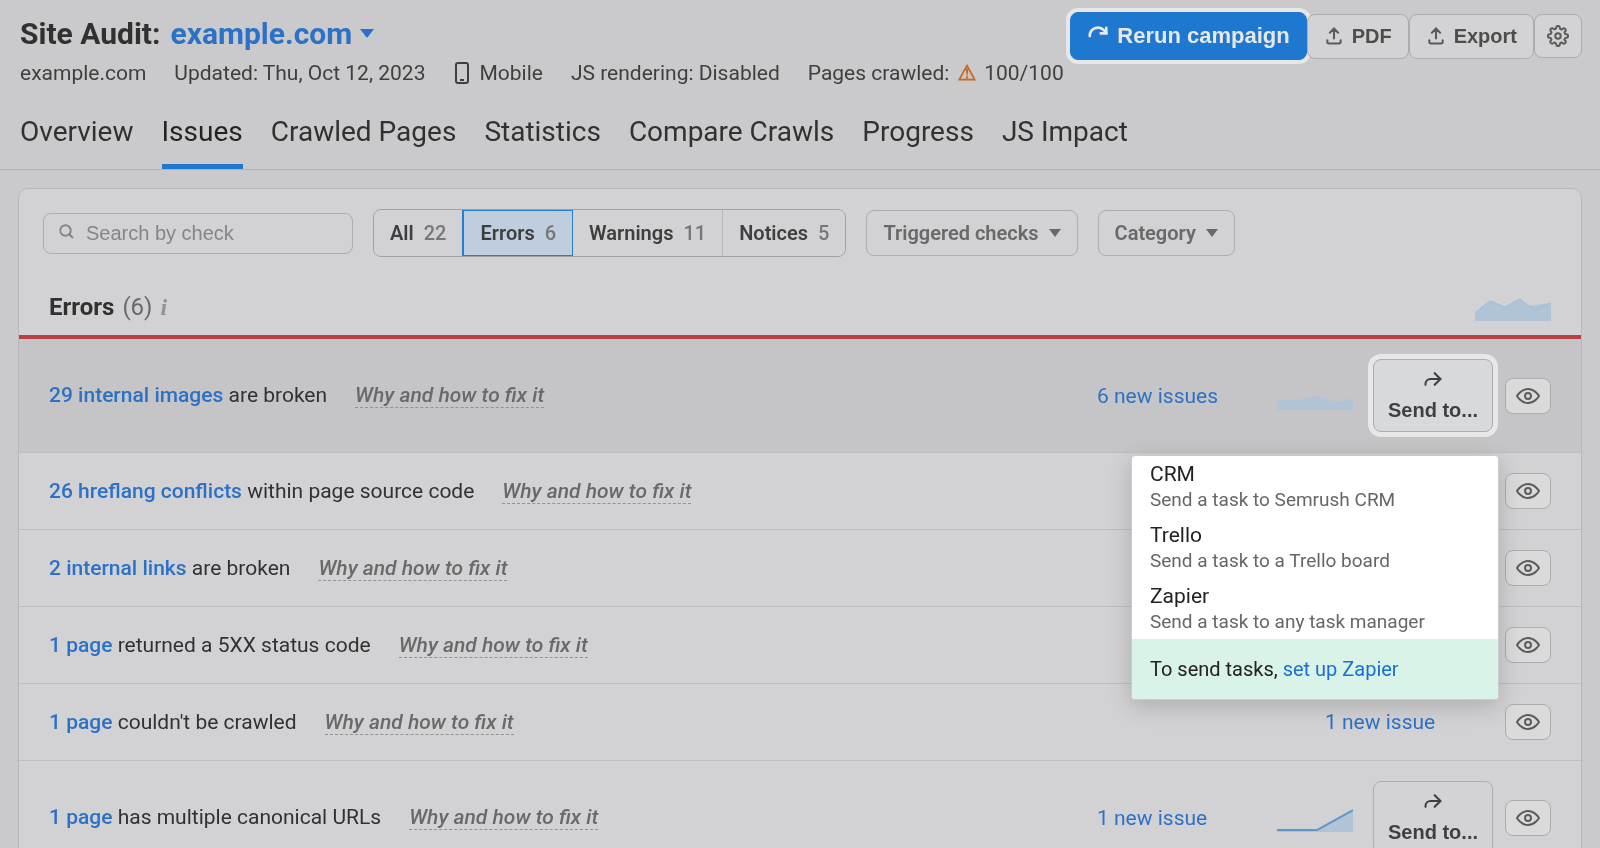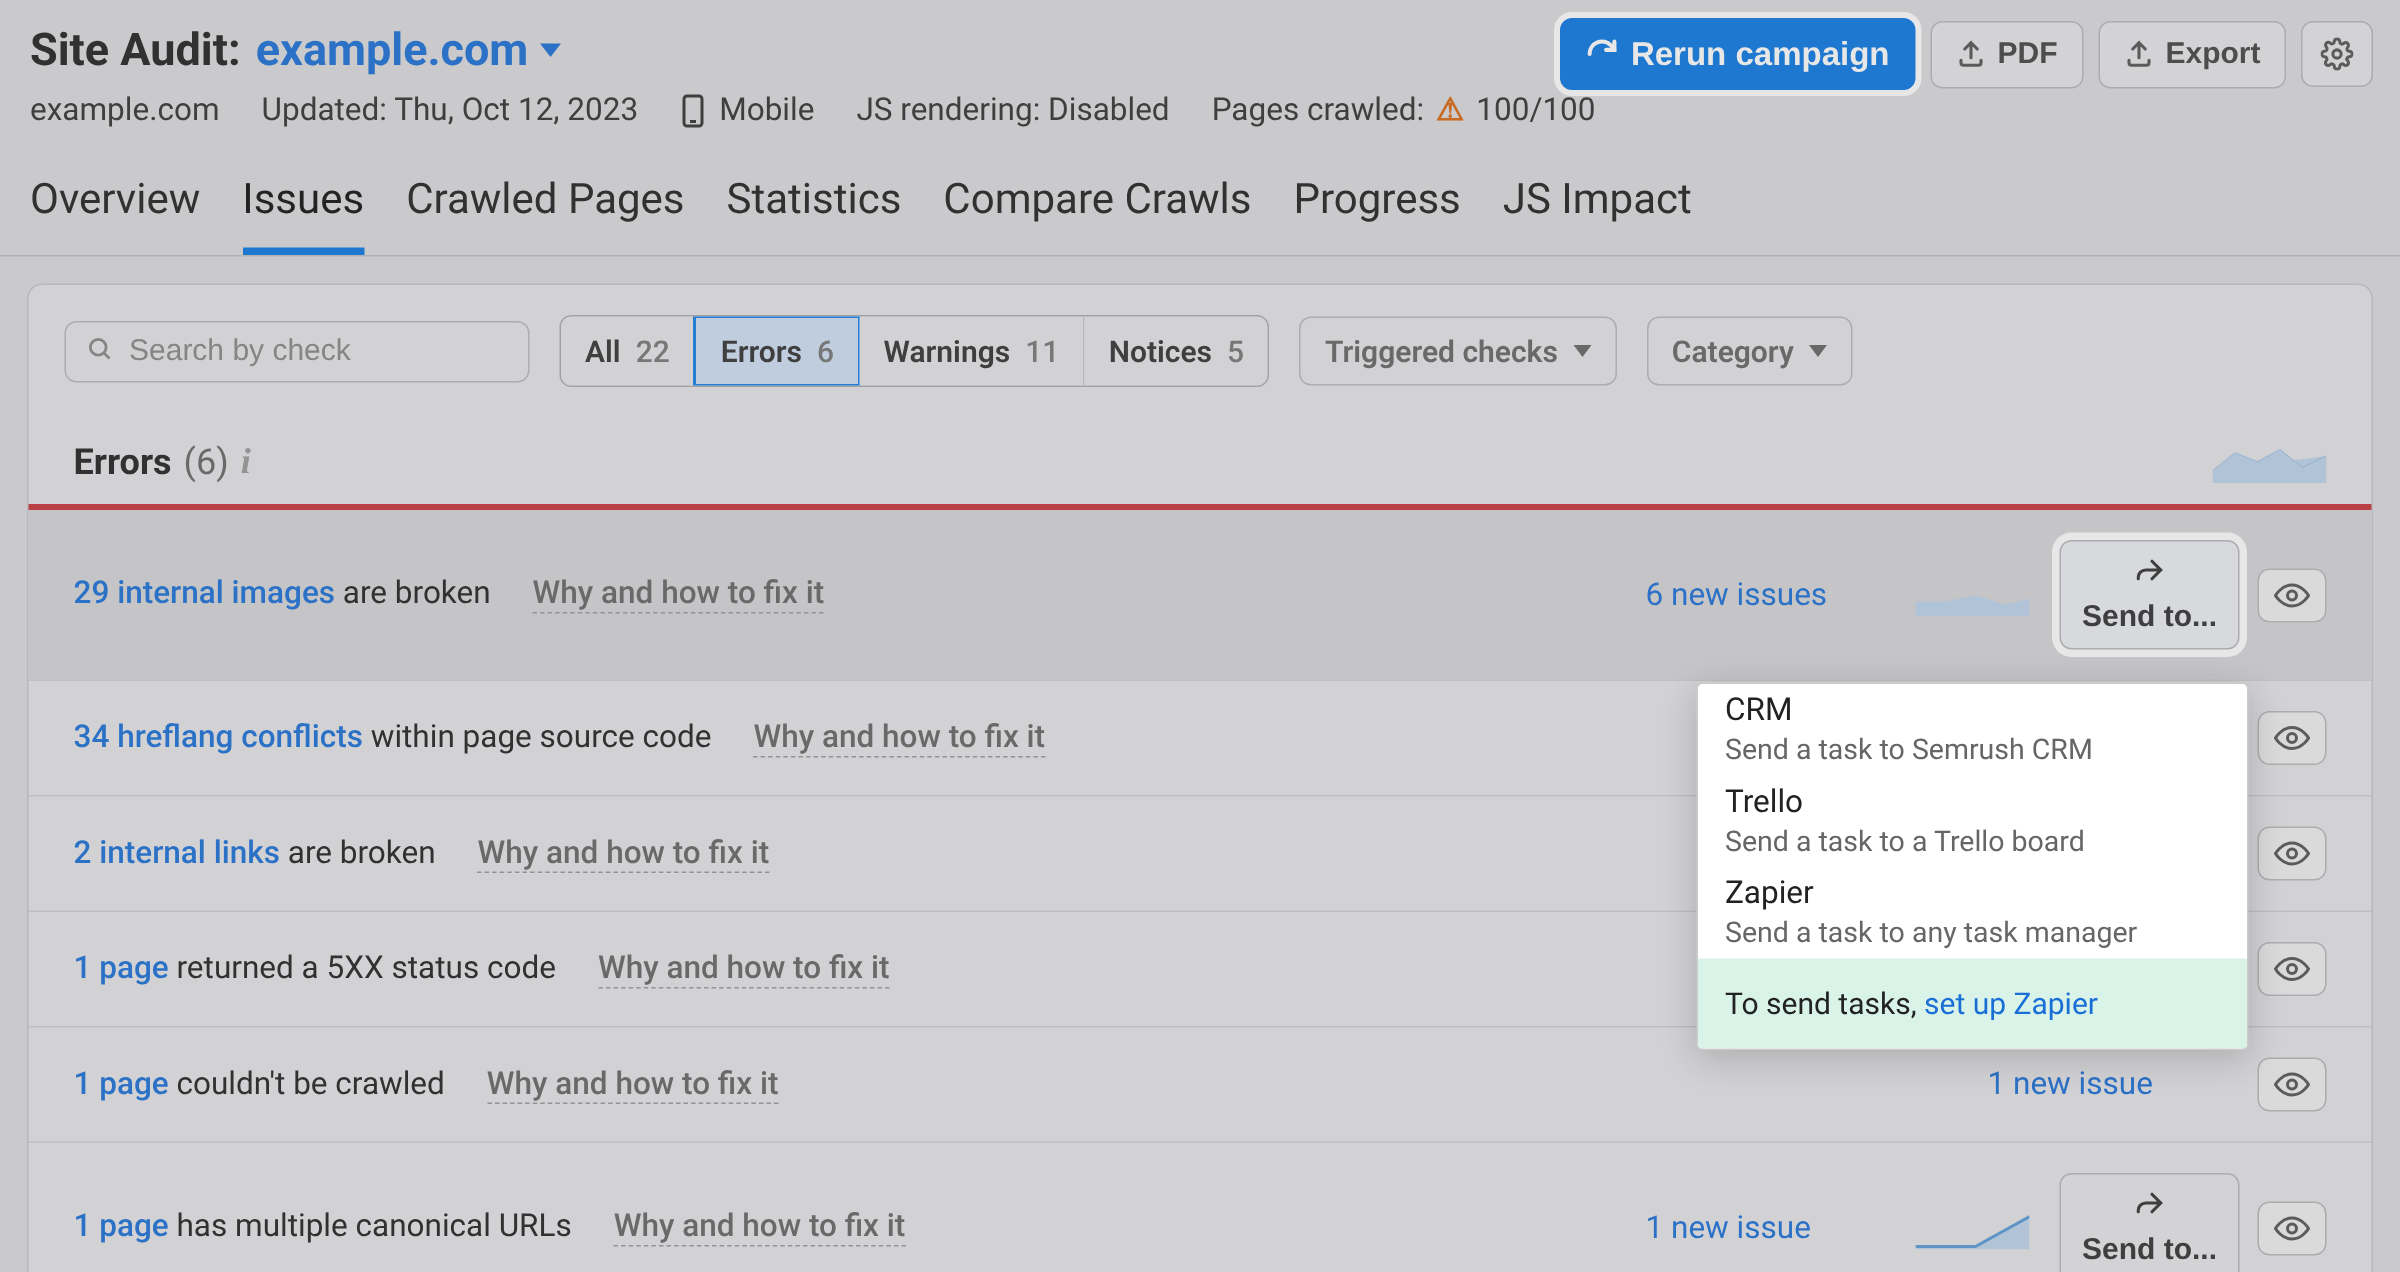--- a/index.html
+++ b/index.html
@@ -6,21 +6,21 @@
 body { font-family: -apple-system, BlinkMacSystemFont, "Segoe UI", Roboto, Arial, sans-serif; background: #dcdcde; color: #222; width: 1600px; height: 848px; overflow: hidden; position: relative; }
 .overlay { position: absolute; inset: 0; background: rgba(120,120,120,0.18); z-index: 1; pointer-events: none; }
 
 
 .page-header { padding: 16px 20px 0 20px; position: relative; z-index: 0; }
 .title-row { display: flex; align-items: center; gap: 10px; margin-bottom: 10px; }
 .title-static { font-size: 30px; font-weight: 700; color: #222; }
 .title-domain { font-size: 30px; font-weight: 700; color: #1a6fd7; display: inline-flex; align-items: center; gap: 6px; }
 .chev-down { width: 0; height: 0; border-left: 7px solid transparent; border-right: 7px solid transparent; border-top: 9px solid #1a6fd7; margin-left: 2px; }
 
-.top-actions { position: absolute; right: 18px; top: 12px; display: flex; gap: 10px; align-items: center; z-index: 3; }
+.top-actions { position: absolute; right: 18px; top: 12px; display: flex; align-items: center; z-index: 3; }
 .btn { display: inline-flex; align-items: center; gap: 8px; border: 1px solid #b8b8bd; background: #e7e7ea; border-radius: 8px; padding: 10px 16px; font-size: 20px; font-weight: 600; color: #444; cursor: pointer; }
 .btn-rerun { background: #0b78e3; color: #fff; border-color: #0b78e3; font-weight: 700; font-size: 22px; box-shadow: 0 0 0 4px #fff; }
 .btn-icon-only { padding: 10px 12px; }
 
 .meta-row { display: flex; gap: 28px; font-size: 21px; color: #333; padding: 0 0 24px 0; align-items: center; }
 .meta-item { display: inline-flex; align-items: center; gap: 8px; }
 .warn-tri { color: #d9670f; font-weight: 700; }
 
 .tabs { display: flex; gap: 28px; border-bottom: 1px solid #bfbfc3; padding: 0 20px; position: relative; z-index: 0; }
 .tab { font-size: 28px; font-weight: 400; color: #222; padding: 6px 0 16px 0; cursor: pointer; }
@@ -43,21 +43,21 @@
 .section-title { padding: 16px 30px 14px 30px; display: flex; align-items: center; gap: 8px; font-size: 24px; }
 .section-title strong { font-weight: 700; }
 .section-title .cnt { color: #666; }
 .info-ic { color: #999; font-style: italic; font-weight: 700; font-family: serif; }
 .red-bar { height: 4px; background: #c9343a; }
 
 .issue-row { display: flex; align-items: center; padding: 20px 30px; border-bottom: 1px solid #cfcfd3; gap: 20px; }
 .issue-row.hover { background: #d6d6da; }
 .issue-text { flex: 1; font-size: 21px; display: flex; gap: 28px; align-items: baseline; flex-wrap: wrap; }
 .lnk { color: #1a6fd7; font-weight: 500; }
-.lnk.dashed { border-bottom: 1px dashed #999; color: #666; }
+.lnk.dashed { border-bottom: 1px dashed #999; color: #666; font-style: italic; }
 .plain { color: #222; }
 .new-issues { font-size: 21px; color: #1a6fd7; width: 160px; text-align: left; }
 .spark { width: 76px; height: 28px; }
 .row-actions { display: flex; gap: 12px; align-items: center; position: relative; }
 .send-btn { border: 1px solid #b8b8bd; background: #e7e7ea; border-radius: 8px; padding: 9px 14px; font-size: 20px; font-weight: 600; color: #333; display: inline-flex; gap: 10px; align-items: center; cursor: pointer; flex-direction: column; }
 .send-btn.highlight { background: #eceef3; box-shadow: 0 0 0 5px #fff; position: relative; z-index: 6; }
 .eye-btn { border: 1px solid #b8b8bd; border-radius: 8px; padding: 8px 10px; cursor: pointer; }
 
 
 .dropdown { position: absolute; left: 1131px; top: 455px; width: 368px; background: #fff; border: 1px solid #ccc; border-radius: 4px; box-shadow: 0 6px 24px rgba(0,0,0,0.18); z-index: 8; overflow: hidden; }
@@ -207,21 +207,21 @@
       </button>
       <button class="eye-btn"><svg width="24" height="18" viewBox="0 0 24 18" fill="none" stroke="#555" stroke-width="2">
             <path d="M1 9s4-7 11-7 11 7 11 7-4 7-11 7S1 9 1 9z"></path>
             <circle cx="12" cy="9" r="3"></circle>
           </svg></button>
     </div>
   </div>
 
   <div class="issue-row">
     <div class="issue-text">
-      <span><span class="lnk">34 hreflang conflicts</span> <span class="plain">within page source code</span></span>
+      <span><span class="lnk">26 hreflang conflicts</span> <span class="plain">within page source code</span></span>
       <span class="lnk dashed">Why and how to fix it</span>
     </div>
     <span class="new-issues">20 new issues</span>
     <div class="row-actions">
       <button class="eye-btn"><svg width="24" height="18" viewBox="0 0 24 18" fill="none" stroke="#555" stroke-width="2">
             <path d="M1 9s4-7 11-7 11 7 11 7-4 7-11 7S1 9 1 9z"></path>
             <circle cx="12" cy="9" r="3"></circle>
           </svg></button>
     </div>
   </div>

